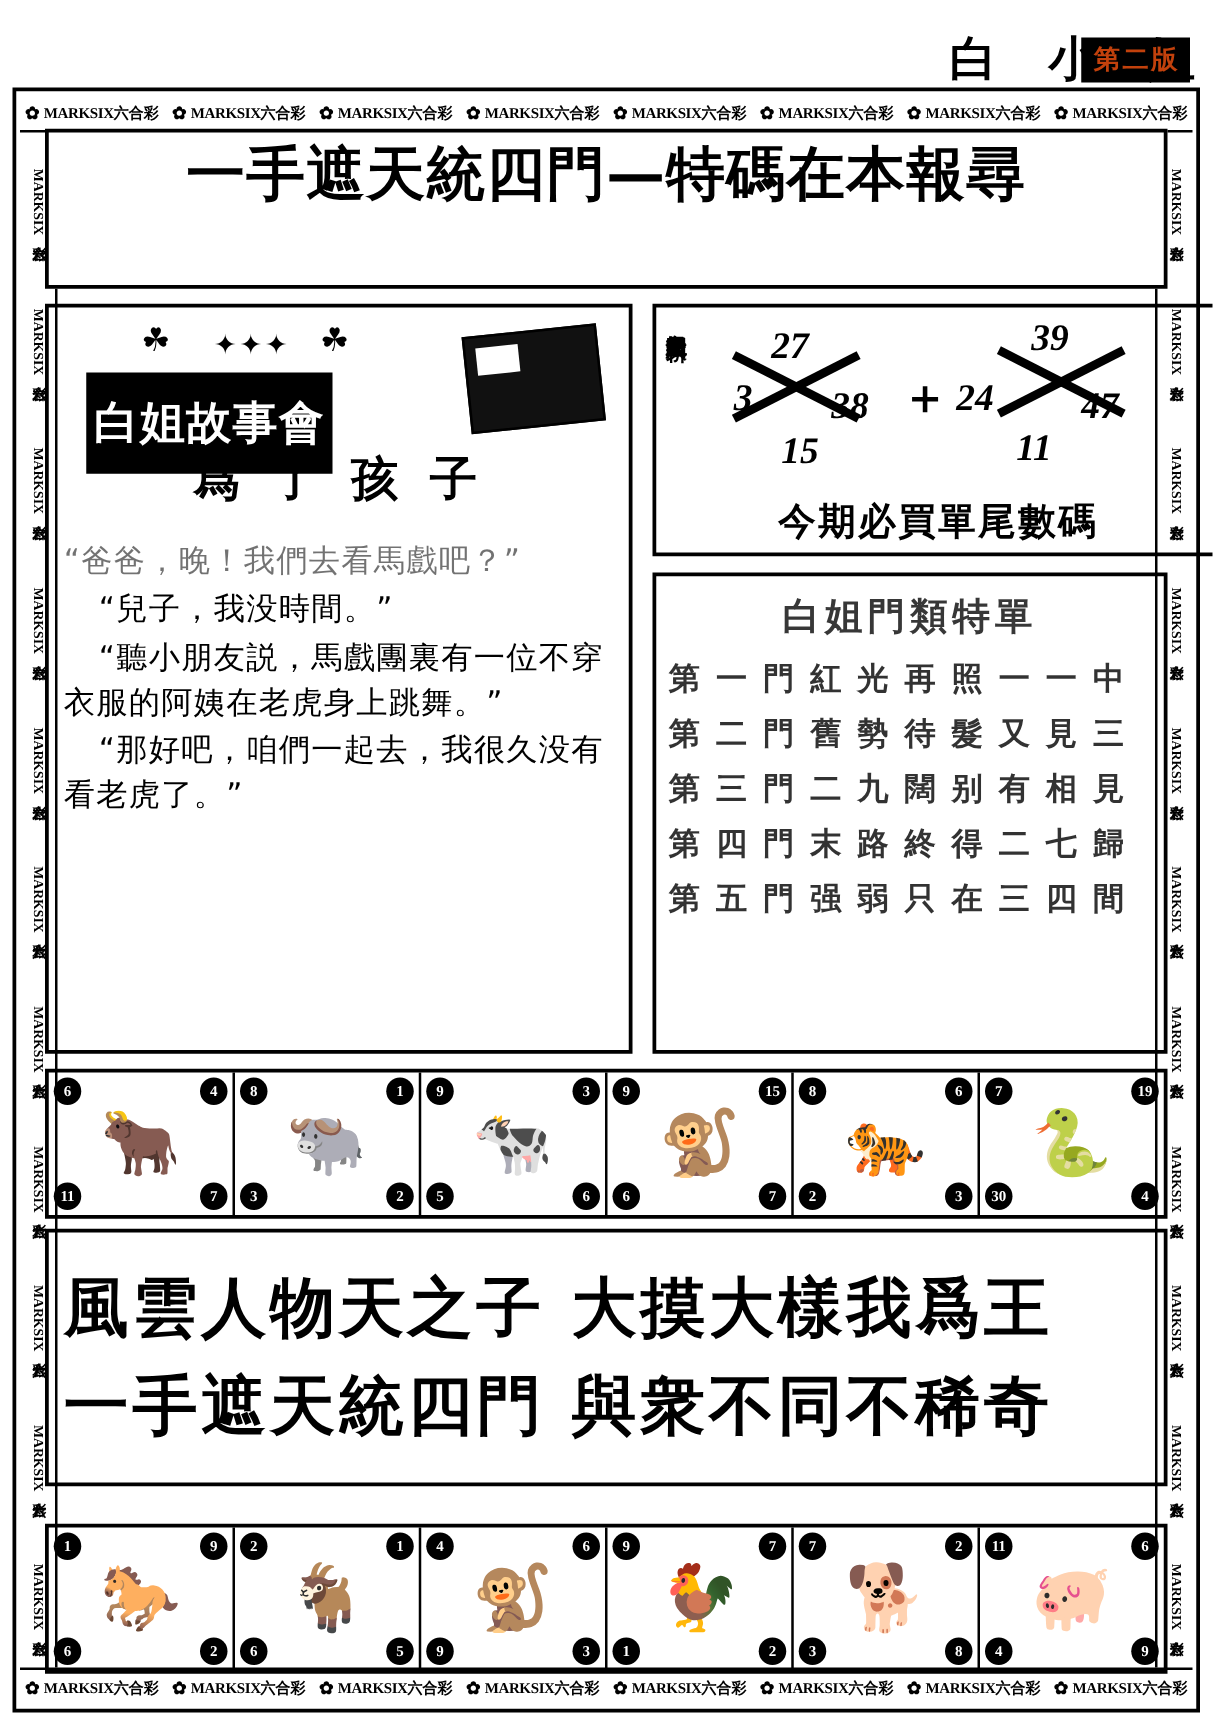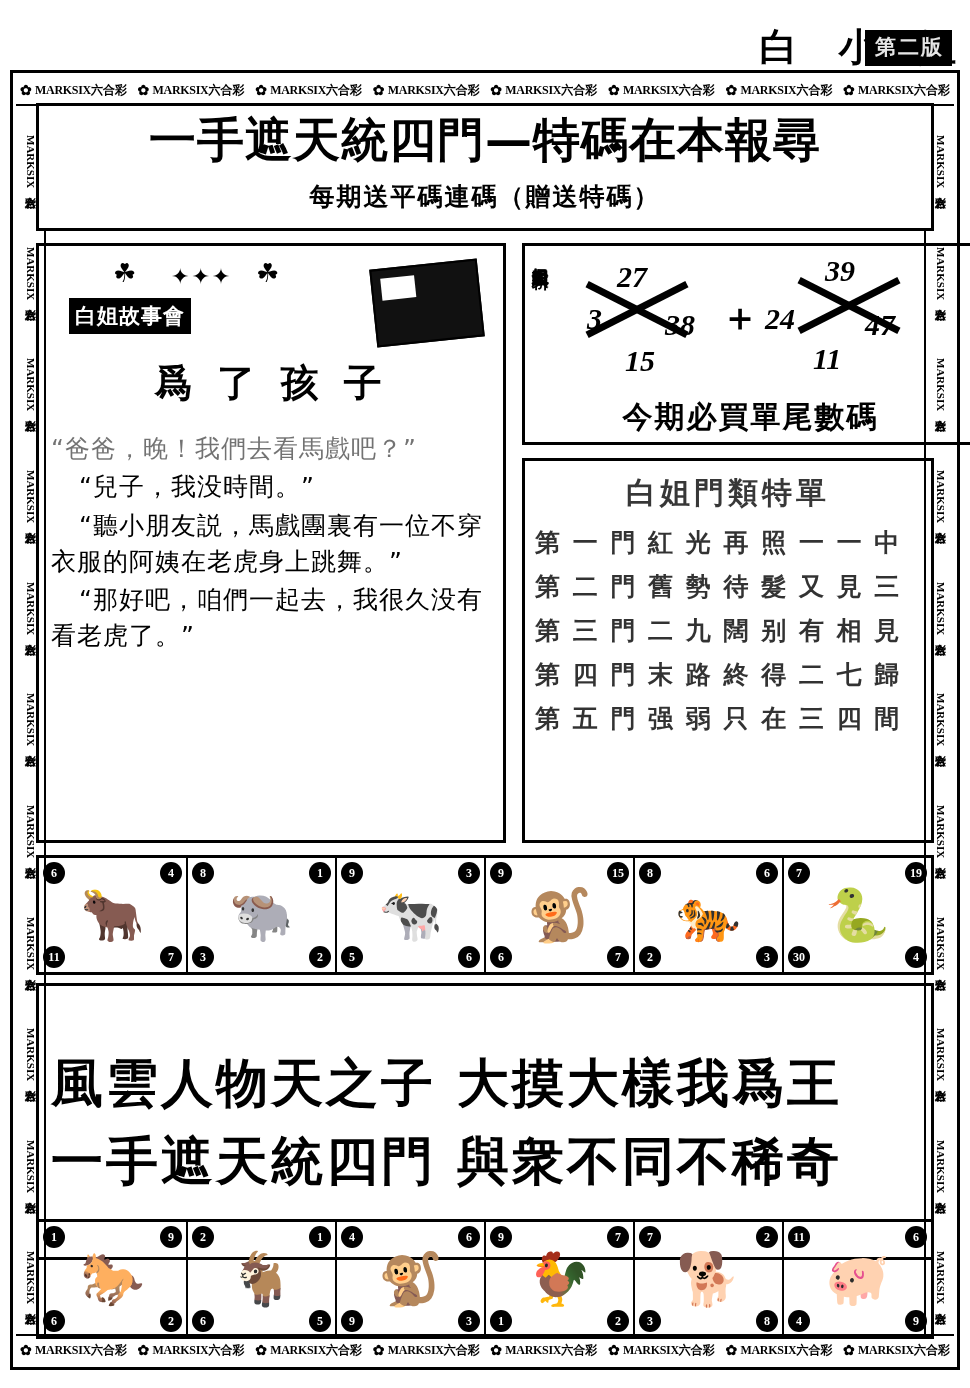--- a/index.html
+++ b/index.html
@@ -21,21 +21,21 @@
     position:absolute;top:14px;left:0;width:970px;height:52px;
   }
   .masthead .title{
     position:absolute;left:0;right:0;top:8px;
     text-align:right;
     font-size:38px;font-weight:bold;letter-spacing:14px;
     font-family:"DejaVu Sans","Liberation Sans",sans-serif;
   }
   .masthead .edition{
     position:absolute;right:18px;top:16px;
-    background:#000;color:#e5e5e5;
+    background:#000;color:#c2410c;
     font-size:21px;font-weight:bold;
     padding:3px 8px 5px 10px;letter-spacing:2px;
   }
 
   
   .frame{
     position:absolute;left:10px;top:70px;width:950px;height:1300px;
     border:3px solid #000;
     box-sizing:border-box;
   }
@@ -100,22 +100,22 @@
   
   .story{
     position:absolute;left:0;top:140px;width:470px;height:600px;
     border:3px solid #000;box-sizing:border-box;padding:10px 12px;
   }
   .story-head{
     position:relative;height:100px;
   }
   .story-logo{
     position:absolute;left:18px;top:42px;
-    background:#000;color:#fff;font-size:21px;font-weight:bold;
-    padding:4px 6px;letter-spacing:1px;text-align:right;
+    background:#000;color:#fff;font-size:36px;font-weight:bold;
+    padding:16px 6px;letter-spacing:1px;text-align:right;
   }
   .tulip{position:absolute;font-size:26px;line-height:1;}
   .tulip.t1{left:62px;top:4px;}
   .tulip.t2{left:205px;top:4px;}
   .sparkle{position:absolute;left:120px;top:8px;font-size:22px;letter-spacing:2px;}
   .bookimg{
     position:absolute;right:10px;top:8px;width:104px;height:74px;
     background:#111;transform:rotate(-6deg);
     border:2px solid #000;
   }
@@ -201,21 +201,21 @@
   .ball.bl{left:4px;bottom:4px;}
   .ball.tr{right:4px;top:4px;}
   .ball.br{right:4px;bottom:4px;}
   .animal{
     position:absolute;left:50%;top:50%;transform:translate(-50%,-50%);
     font-size:52px;line-height:1;
   }
 
   
   .couplet{
-    position:absolute;left:0;top:880px;width:898px;height:277px;
+    position:absolute;left:0;top:880px;width:898px;height:206px;
     border:3px solid #000;box-sizing:border-box;
     display:flex;flex-direction:column;justify-content:center;
     padding:0 12px;
   }
   .couplet .line{
     font-size:52px;font-weight:bold;letter-spacing:3px;line-height:1.5;
     white-space:nowrap;
   }
 
   
@@ -346,21 +346,20 @@
         <span class="vunit">MARKSIX六合彩</span>
         <span class="vunit">MARKSIX六合彩</span>
         <span class="vunit">MARKSIX六合彩</span>
       </div>
   </div>
 
   <div class="content">
 
     <div class="banner">
       <h1>一手遮天統四門—特碼在本報尋</h1>
-      <h2>每期送平碼連碼（贈送特碼）</h2>
     </div>
 
     <div class="story">
       <div class="story-head">
         <span class="tulip t1">☘</span>
         <span class="sparkle">✦✦✦</span>
         <span class="tulip t2">☘</span>
         <div class="story-logo">
           <span>白姐故事</span><span>會</span>
         </div>

